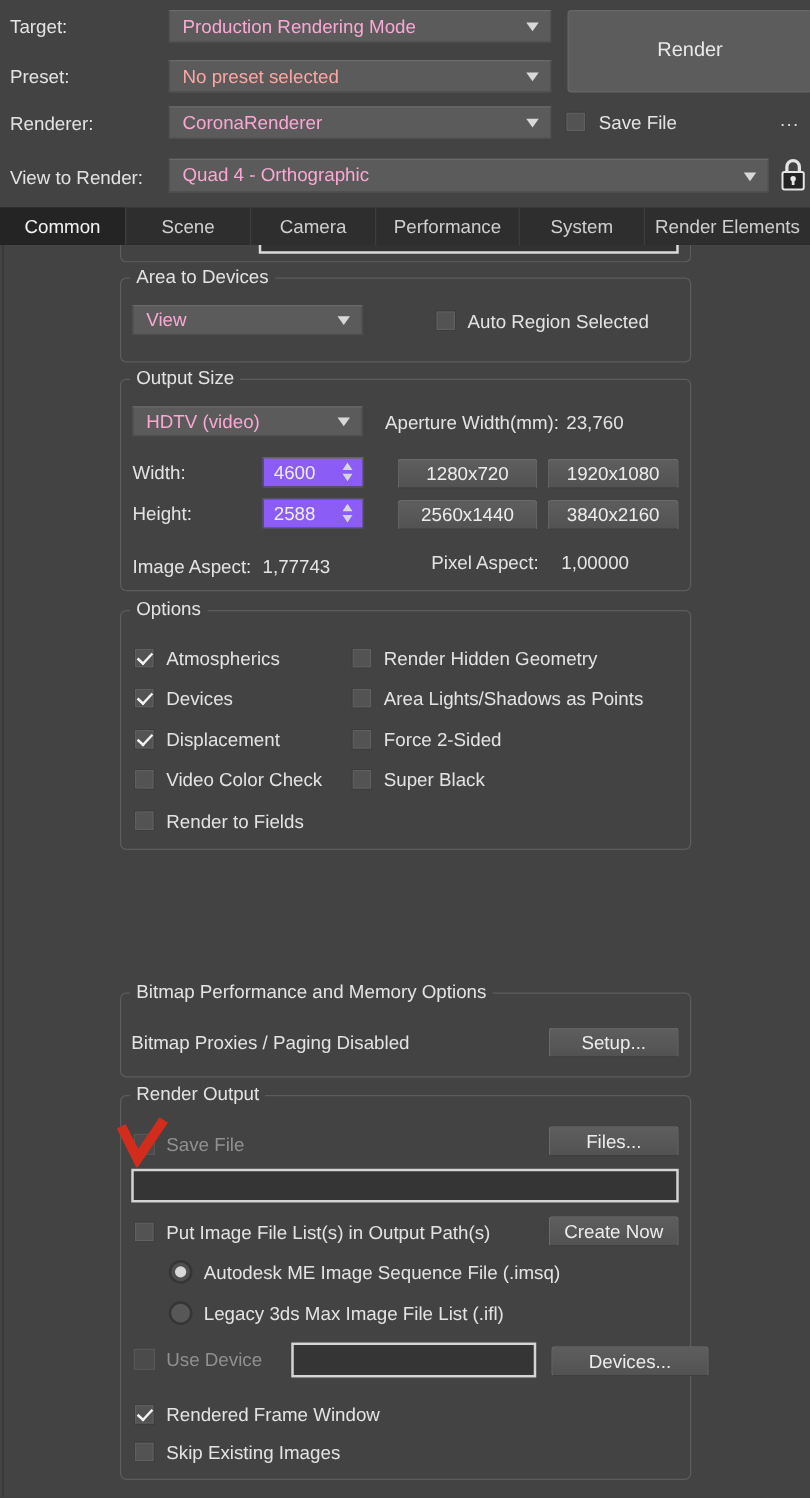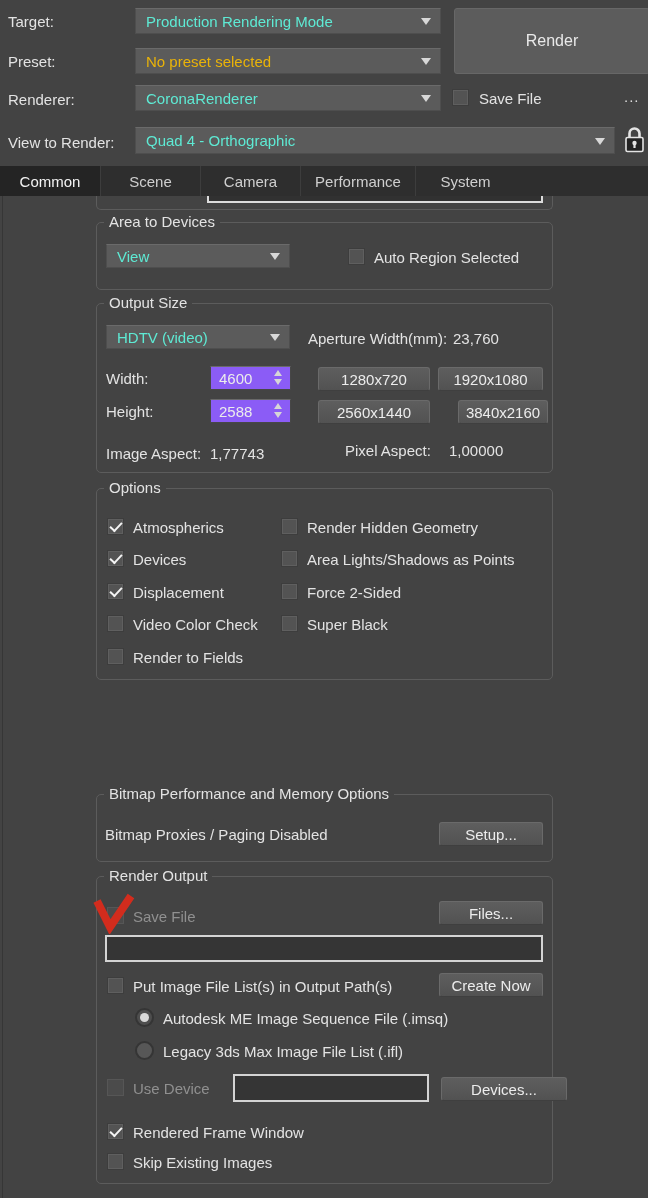--- a/index.html
+++ b/index.html
@@ -3,24 +3,24 @@
 <meta charset="utf-8">
 <style>
   html,body{margin:0;padding:0;background:#434343;}
   #app{position:relative;width:648px;height:1198px;background:#434343;overflow:hidden;
        font-family:"Liberation Sans",sans-serif;font-size:15px;color:#e3e3e3;}
   .abs{position:absolute;}
   .lbl{position:absolute;white-space:nowrap;color:#e3e3e3;}
   .lbl.dim{color:#909090;}
   
   .dd{position:absolute;box-sizing:border-box;background:#5b5b5b;border:1px solid #4e4e4e;
-      border-top-color:#6a6a6a;display:flex;align-items:center;padding:0 26px 0 10px;color:#5eead4;}
+      border-top-color:#6a6a6a;display:flex;align-items:center;padding:0 26px 0 10px;color:#f9a8d4;}
   .dd .dd-arrow{position:absolute;right:9px;top:50%;margin-top:-3px;width:0;height:0;
       border-left:5px solid transparent;border-right:5px solid transparent;border-top:7px solid #d8d8d8;}
-  .dd.dim{color:#eab308;}
+  .dd.dim{color:#fca5a5;}
   
   .btn{position:absolute;box-sizing:border-box;display:flex;align-items:center;justify-content:center;
       background:linear-gradient(#5e5e5e,#525252);border:1px solid #6a6a6a;border-bottom-color:#3f3f3f;
       border-radius:3px;color:#ececec;cursor:default;}
   .render-btn{position:absolute;display:flex;align-items:center;justify-content:center;
       background:#5c5c5c;border:1px solid #676767;border-radius:3px;color:#e9e9e9;font-size:16px;}
   
   .cb{position:absolute;box-sizing:border-box;width:17px;height:17px;background:#535353;
       border:1px solid #3d3d3d;box-shadow:inset 0 0 0 1px rgba(255,255,255,.07);}
   .cb .tick{position:absolute;left:2px;top:3px;width:10px;height:5px;
@@ -105,20 +105,21 @@
       <span>Render</span>
     </div>
   </div>
 
   <div id="tabbar">
     <div class="tab active" style="width:100px;">Common</div>
     <div class="tab" style="width:100px;">Scene</div>
     <div class="tab" style="width:100px;">Camera</div>
     <div class="tab" style="width:115px;">Performance</div>
     <div class="tab" style="width:100px;">System</div>
+    <div class="tab" style="width:133px;">Render Elements</div>
   </div>
 
   <div class="leftline"></div>
 
   <div class="frag-group"></div>
   <div class="frag-white"></div>
 
   <div class="sec" style="top:222px;height:68px;">
     <span class="legend">Area to Devices</span>
     <div class="dd" style="left:9px;top:21px;width:184px;height:24px;">
@@ -151,21 +152,21 @@
 
     <span class="lbl" style="left:9px;top:99px;">Height:</span>
     <div class="spin" style="left:113px;top:95px;width:81px;height:24px;">
       <span>2588</span>
       <span class="arrows">
           <span class="up" style="display:block;"></span>
           <span class="dn" style="display:block;"></span>
         </span>
     </div>
     <div class="btn" style="left:221px;top:96px;width:112px;height:24px;">2560x1440</div>
-    <div class="btn" style="left:361px;top:96px;width:90px;height:24px;">3840x2160</div>
+    <div class="btn" style="left:341px;top:96px;width:105px;height:24px;">3840x2160</div>
 
     <span class="lbl" style="left:9px;top:141px;">Image Aspect:</span>
     <span class="lbl" style="left:113px;top:141px;">1,77743</span>
     <span class="lbl" style="left:248px;top:138px;">Pixel Aspect:</span>
     <span class="lbl" style="left:352px;top:138px;">1,00000</span>
   </div>
 
   <div class="sec" style="top:488px;height:192px;">
     <span class="legend">Options</span>
 

